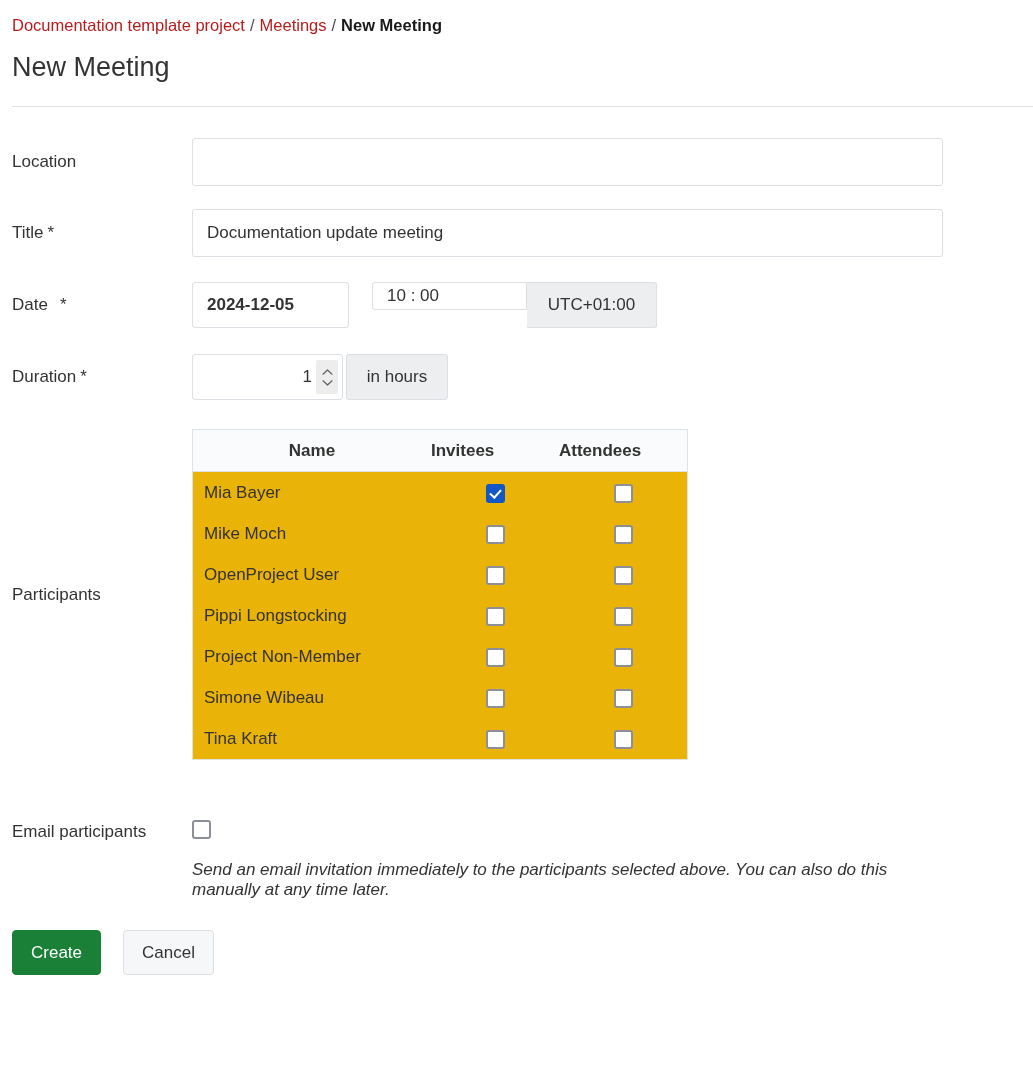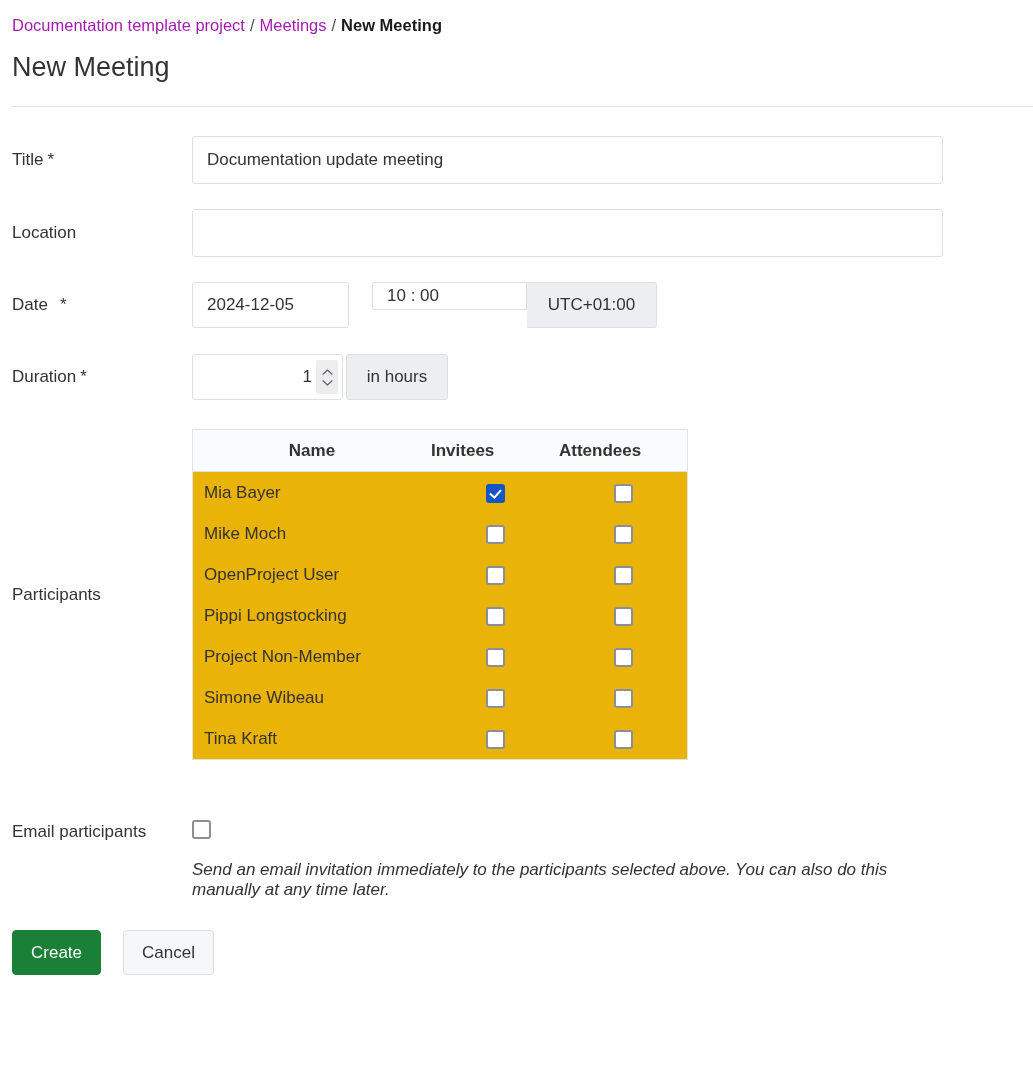--- a/index.html
+++ b/index.html
@@ -17,21 +17,21 @@
   }
 
   
   .breadcrumb {
     padding: 14px 0 0 12px;
     font-size: 16.5px;
     line-height: 22px;
     white-space: nowrap;
   }
   .crumb-link {
-    color: #a21caf;
+    color: #b91c1c;
     text-decoration: none;
     cursor: pointer;
   }
   .crumb-sep {
     color: #4d4d4d;
     padding: 0 5px;
   }
   .crumb-current {
     color: #1a1a1a;
     font-weight: bold;
@@ -95,21 +95,21 @@
   .row-date     { margin-top: 25px; }
   .row-duration { margin-top: 26px; }
 
   .row-title .form-label    { padding-top: 13px; }
   .row-location .form-label { padding-top: 13px; }
   .row-date .form-label     { padding-top: 12px; }
   .row-duration .form-label { padding-top: 12px; }
 
   
   .date-group { display: flex; align-items: center; }
-  .input-date { width: 157px; height: 46px; }
+  .input-date { width: 157px; height: 46px; font-weight: bold; }
   .time-combo {
     display: flex;
     align-items: stretch;
     margin-left: 23px;
   }
   .input-time {
     width: 155px;
     height: 28px;
     border-top-right-radius: 0;
     border-bottom-right-radius: 0;
@@ -309,31 +309,31 @@
 
 <div class="breadcrumb">
   <a class="crumb-link">Documentation template project</a><span class="crumb-sep">/</span><a class="crumb-link">Meetings</a><span class="crumb-sep">/</span><span class="crumb-current">New Meeting</span>
 </div>
 
 <h1 class="page-title">New Meeting</h1>
 <div class="title-divider"></div>
 
 <div class="form">
 
+  <div class="form-row row-location">
+    <div class="form-label">Location</div>
+    <div class="field-area">
+      <input class="text-input input-location" type="text" value="" style="">
+    </div>
+  </div>
+
   <div class="form-row row-title">
     <div class="form-label"><span>Title</span><span class="req">*</span></div>
     <div class="field-area">
       <input class="text-input input-title" type="text" value="Documentation update meeting" style="">
-    </div>
-  </div>
-
-  <div class="form-row row-location">
-    <div class="form-label">Location</div>
-    <div class="field-area">
-      <input class="text-input input-location" type="text" value="" style="">
     </div>
   </div>
 
   <div class="form-row row-date">
     <div class="form-label"><span>Date</span><span class="req-wide">*</span></div>
     <div class="field-area">
       <div class="date-group">
         <input class="text-input input-date" type="text" value="2024-12-05" style="">
         <div class="time-combo">
           <input class="text-input input-time" type="text" value="10 : 00" style="">

